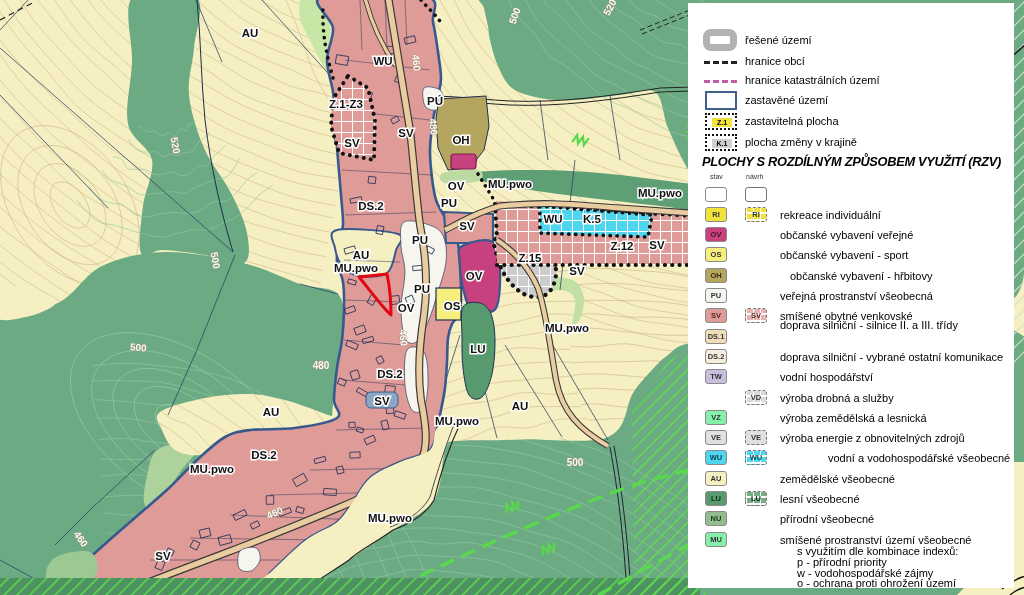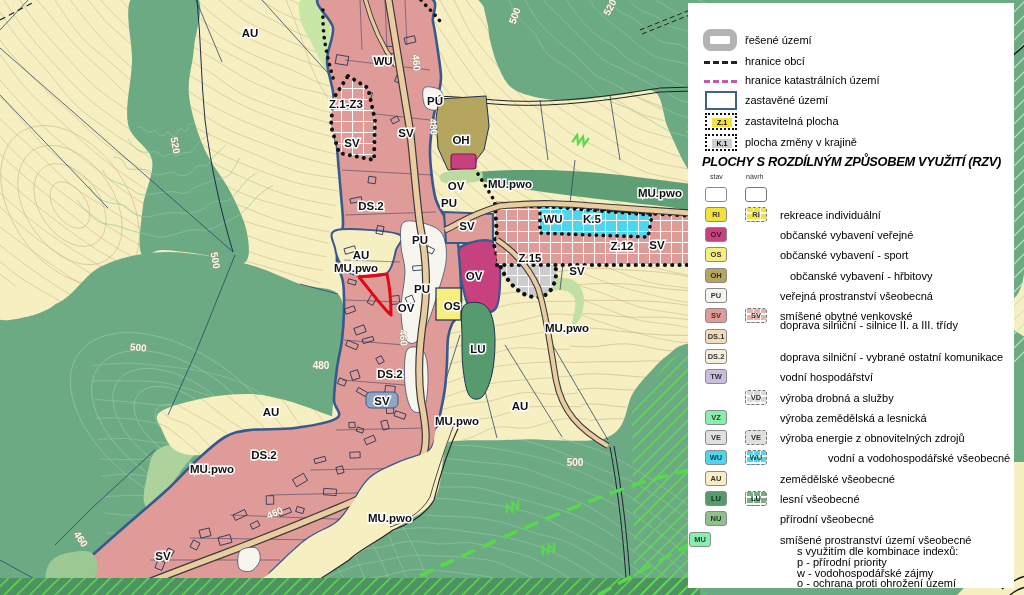--- a/index.html
+++ b/index.html
@@ -600,21 +600,21 @@
 <div class="sw" style="left:17px;top:467.7px;background:#f5efc2;color:#333">AU</div>
 <div class="lt" style="left:92px;top:469.7px;">zemědělské všeobecné</div>
 
 <div class="sw" style="left:17px;top:488px;background:#579a6d;color:#10301c">LU</div>
 <div class="sw nv" style="left:57px;top:488px;background:#79ad85;color:#10301c;background-image:repeating-linear-gradient(90deg,rgba(255,255,255,.95) 0 1.5px,transparent 1.5px 7px),repeating-linear-gradient(0deg,rgba(255,255,255,.95) 0 1.5px,transparent 1.5px 7px);">LU</div>
 <div class="lt" style="left:92px;top:490px;">lesní všeobecné</div>
 
 <div class="sw" style="left:17px;top:508.3px;background:#92bd8f;color:#1d3a1c">NU</div>
 <div class="lt" style="left:92px;top:510.3px;">přírodní všeobecné</div>
 
-<div class="sw" style="left:1px;top:528.6px;background:#86efac;color:#333">MU</div>
+<div class="sw" style="left:17px;top:528.6px;background:#86efac;color:#333">MU</div>
 <div class="lt" style="left:92px;top:530.6px;">smíšené prostranství území všeobecné</div>
 
 <div class="lt" style="left:109px;top:542px;">s využitím dle kombinace indexů:</div>
       <div class="lt" style="left:109px;top:552.8px;">p - přírodní priority</div>
       <div class="lt" style="left:109px;top:563.6px;">w - vodohospodářské zájmy</div>
       <div class="lt" style="left:109px;top:574.4px;">o - ochrana proti ohrožení území</div>
 </div>
 </div>
 
 </body></html>

